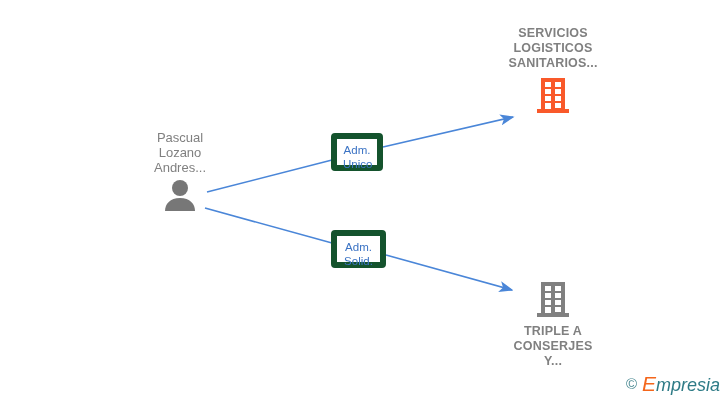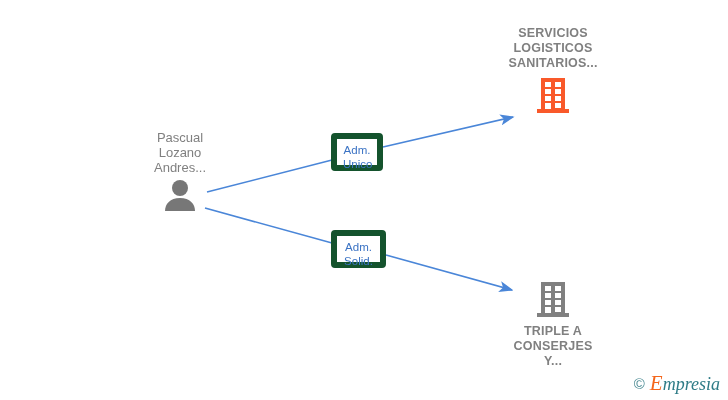--- a/index.html
+++ b/index.html
@@ -108,21 +108,21 @@
     align-items: center;
     gap: 5px;
     user-select: none;
   }
   #watermark .copy-mark {
     color: #4b8a93;
     font-size: 15px;
     line-height: 1;
   }
   #watermark .brand {
-    font-family: Liberation Serif, serif;
+    font-family: Liberation Sans, sans-serif;
     font-style: italic;
     font-size: 18px;
     line-height: 1;
     color: #2e7b86;
   }
   #watermark .brand .cap {
     color: #f4661b;
     font-size: 21px;
   }
 </style>

